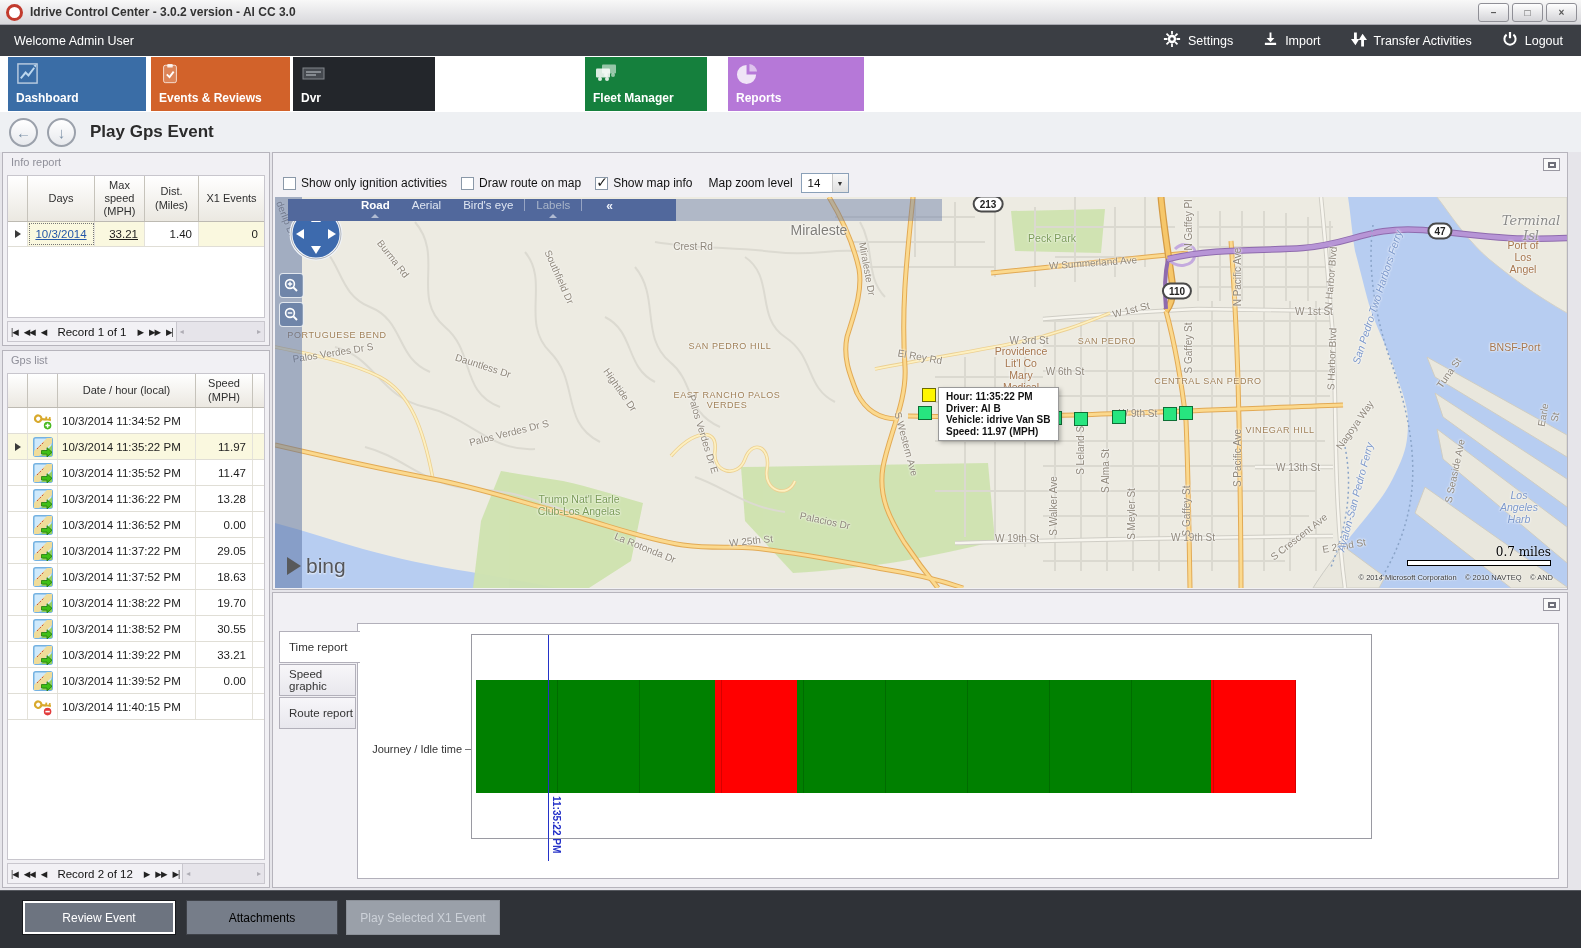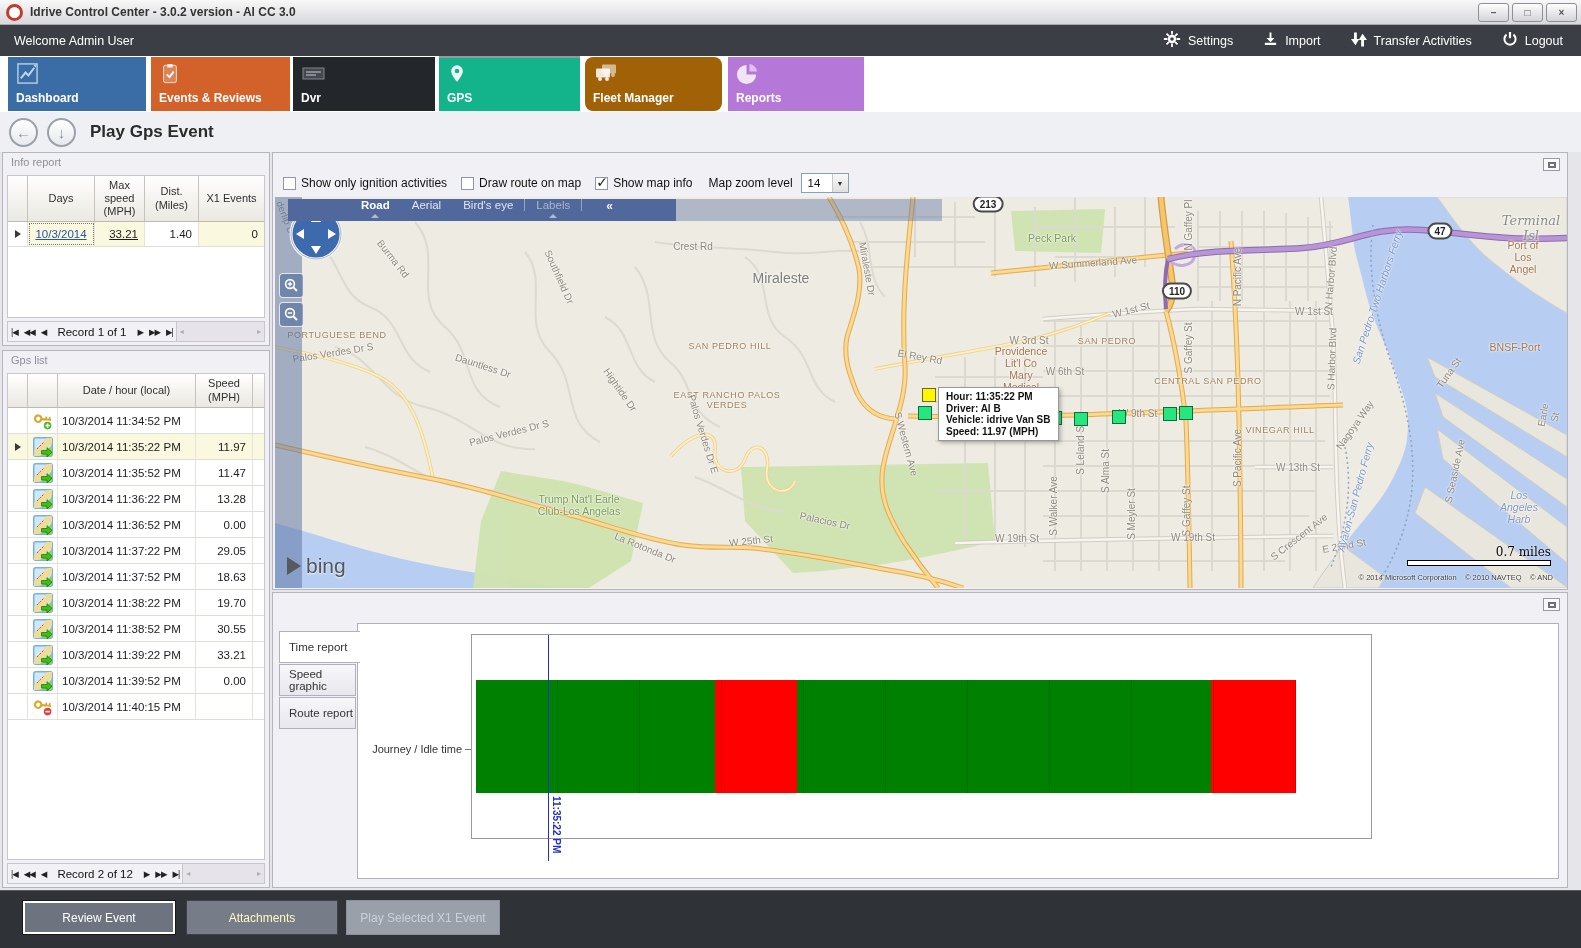--- a/index.html
+++ b/index.html
@@ -136,21 +136,21 @@
   #axis-label{position:absolute;left:4px;top:119px;width:100px;text-align:right;font-size:11px;color:#333;white-space:nowrap}
   #axis-tick{position:absolute;left:107px;top:125px;width:7px;height:1px;background:#777}
   #legend{position:absolute;right:11px;top:6px;border:1px solid #a8a8b0;background:#fff;padding:6px 10px;
           display:flex;flex-direction:column;gap:5px;z-index:2}
   .lg-row{display:flex;align-items:center;font-size:10.5px;color:#222;white-space:nowrap}
   .lg-sw{width:16px;height:11px;border:1px solid #555;margin-right:7px;box-sizing:content-box}
   
   #footer{position:absolute;left:0;top:890px;right:0;height:58px;background:#2f3237;border-top:1px solid #55585e;box-sizing:border-box}
   .f-btn{position:absolute;top:9px;height:35px;font-size:12px;display:flex;align-items:center;justify-content:center;box-sizing:border-box}
   .f-btn.focused{background:#6d7480;color:#fff;border:1px solid #181a1e;box-shadow:inset 0 0 0 2px #fff}
-  .f-btn.normal{background:#767d89;color:#fef9c3;border:1px solid #3e4148}
+  .f-btn.normal{background:#767d89;color:#000000;border:1px solid #3e4148}
   .f-btn.disabled{background:#9aa0a9;color:#ccd1d8;border:1px solid #8b9098}
 </style>
 </head>
 <body>
 
 <div class="titlebar">
   <span class="app-icon"></span>
   <span class="title">Idrive Control Center - 3.0.2 version - Al CC 3.0</span>
   <div class="win-controls">
     <div class="win-btn">–</div>
@@ -213,28 +213,21 @@
         </svg></span>
       <div class="lbl">Events &amp; Reviews</div>
     </div>
     <div class="tab" style="left: 293px; width: 142px; background: rgb(35, 38, 43);">
       <span class="ticon"><svg width="26" height="22" viewBox="0 0 26 22">
           <rect x="2" y="6" width="21" height="11" fill="#45494f" stroke="#82868c"></rect>
           <path d="M5 10h15M5 13h10" stroke="#9aa0a6" stroke-width="1.4"></path>
         </svg></span>
       <div class="lbl">Dvr</div>
     </div>
-    <div class="tab active" style="left: 439px; width: 141px; background: rgb(19, 179, 140);">
-      <span class="ticon"><svg width="20" height="23" viewBox="0 0 24 24">
-          <path d="M12 2a7 7 0 0 1 7 7c0 5-7 13-7 13S5 14 5 9a7 7 0 0 1 7-7z" fill="rgba(255,255,255,.92)"></path>
-          <circle cx="12" cy="9" r="2.8" fill="#13b38c"></circle>
-        </svg></span>
-      <div class="lbl">GPS</div>
-    </div>
-    <div class="tab" style="left: 585px; width: 137px; background: #a16207; border-radius: 8px;">
+    <div class="tab" style="left: 585px; width: 122px; background: #15803d;">
       <span class="ticon"><svg width="26" height="23" viewBox="0 0 26 22">
           <g fill="rgba(255,255,255,.55)">
             <rect x="9" y="2" width="14" height="9" rx="1"></rect>
             <circle cx="13" cy="12.5" r="2"></circle>
             <circle cx="20" cy="12.5" r="2"></circle>
           </g>
           <g fill="rgba(255,255,255,.85)">
             <rect x="3" y="6" width="14" height="9" rx="1"></rect>
             <circle cx="7" cy="16.5" r="2"></circle>
             <circle cx="14" cy="16.5" r="2"></circle>
@@ -668,21 +661,21 @@
         <span class="nav-item disabled">Labels<span class="caret"></span></span>
         <span class="nav-sep"></span>
         <span class="nav-collapse">«</span>
       </div>
     <div class="mapnav-fade"></div>
 
     <div id="map-labels">
         <div class="map-label ml-road" style="left: 11px; top: 22px; transform: translate(-50%, -50%) rotate(68deg);">derlip Dr</div>
         <div class="map-label ml-road" style="left: 118px; top: 62px; transform: translate(-50%, -50%) rotate(52deg);">Burma Rd</div>
         <div class="map-label ml-road" style="left: 418px; top: 50px; transform: translate(-50%, -50%);">Crest Rd</div>
-        <div class="map-label ml-city" style="left: 506px; top: 33px; transform: translate(-50%, -50%); margin-top: 48px;">Miraleste</div>
+        <div class="map-label ml-city" style="left: 544px; top: 33px; transform: translate(-50%, -50%);">Miraleste</div>
         <div class="map-label ml-road" style="left: 284px; top: 80px; transform: translate(-50%, -50%) rotate(66deg);">Southfield Dr</div>
         <div class="map-label ml-road" style="left: 592px; top: 72px; transform: translate(-50%, -50%) rotate(80deg);">Miraleste Dr</div>
         <div class="map-label ml-green" style="left: 777px; top: 41px; transform: translate(-50%, -50%);">Peck Park</div>
         <div class="map-label ml-road" style="left: 818px; top: 66px; transform: translate(-50%, -50%) rotate(-4deg);">W Summerland Ave</div>
         <div class="map-label ml-road" style="left: 856px; top: 113px; transform: translate(-50%, -50%) rotate(-14deg);">W 1st St</div>
         <div class="map-label ml-road" style="left: 1039px; top: 115px; transform: translate(-50%, -50%);">W 1st St</div>
         <div class="map-label ml-road" style="left: 754px; top: 144px; transform: translate(-50%, -50%);">W 3rd St</div>
         <div class="map-label ml-poi" style="left: 746px; top: 172px; transform: translate(-50%, -50%);">Providence
 Lit'l Co
 Mary

